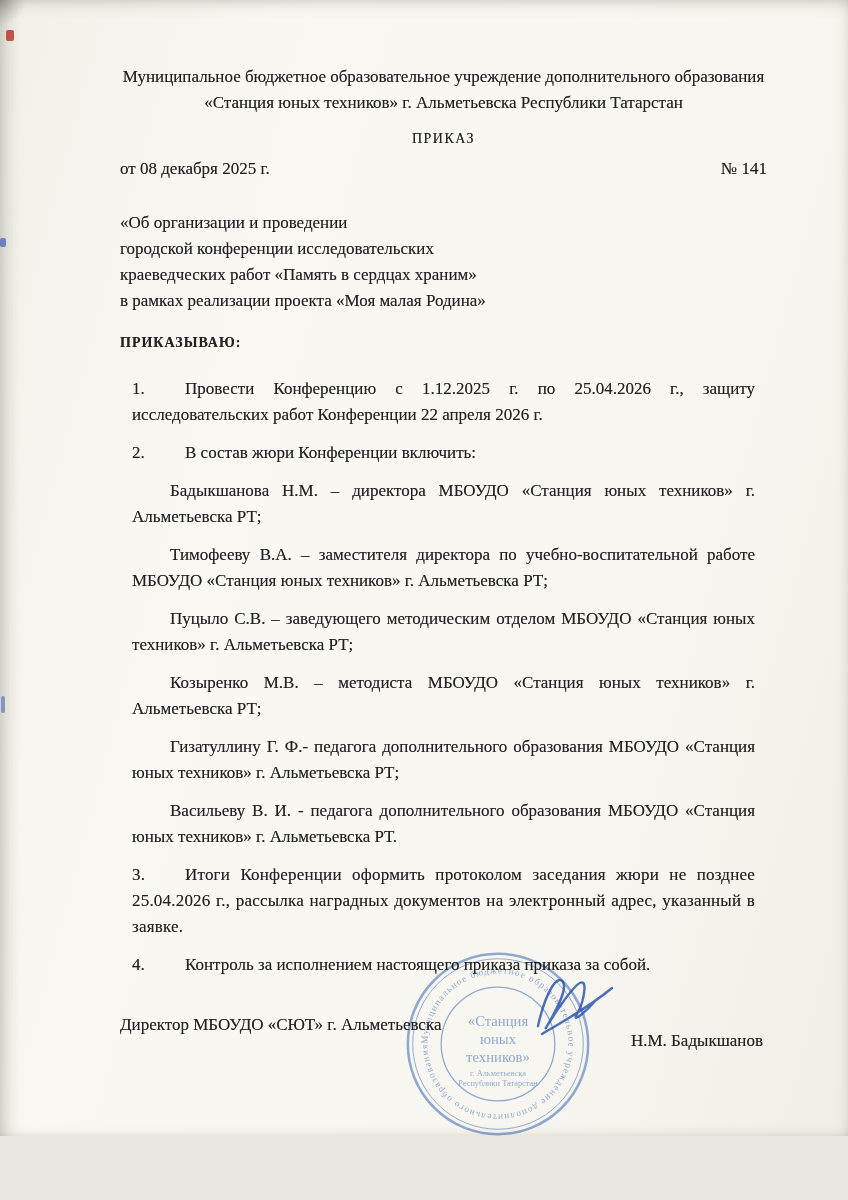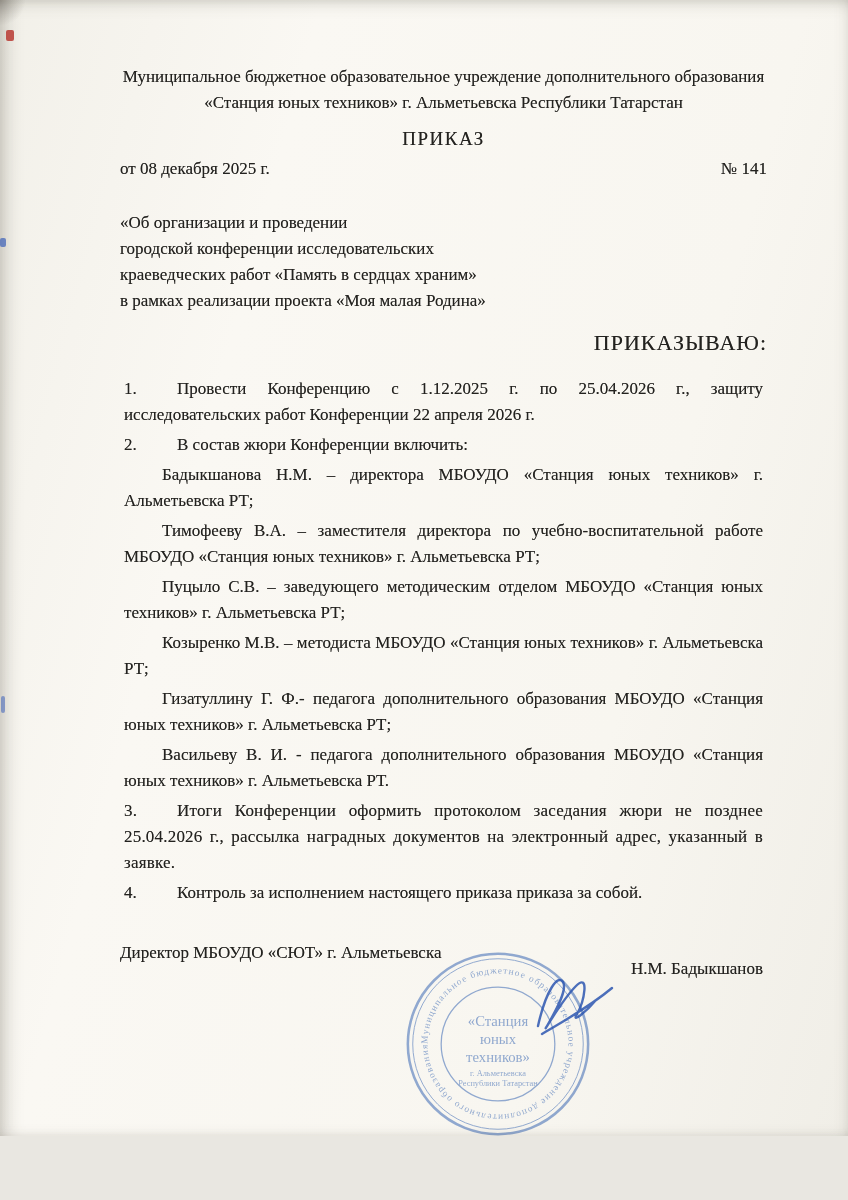--- a/index.html
+++ b/index.html
@@ -17,27 +17,27 @@
                inset 0 14px 18px -14px rgba(90,85,72,.30),
                inset 0 -10px 16px -14px rgba(90,85,72,.22);
     color:#23221f;
   }
   .content{
     position:absolute;left:120px;right:81px;top:64px;
     font-size:17px;line-height:26px;
     text-shadow:0 0 .5px rgba(20,20,20,.45);
   }
   .org{ text-align:center;margin:0 auto 10px auto;max-width:648px;}
-  .doc-title{ text-align:center;letter-spacing:1.5px;margin:0 0 4px 0;font-size:19px;}
+  .doc-title{ text-align:center;letter-spacing:1.5px;margin:0 0 4px 0;font-size:14px;}
   .dateline{ display:flex;justify-content:space-between;margin:0 0 28px 0;}
   .subject p{margin:0;}
   .subject{margin:10px 0 16px 0;}
-  .para{ text-align:justify;margin:4px;}
+  .para{ text-align:justify;margin:12px;}
   .intro{ text-indent:48px;margin:0 0 18px 0;}
-  .resolve{ text-align:right;letter-spacing:1px;margin:12px 0 20px 0;font-size:22px;}
+  .resolve{ text-align:left;letter-spacing:1px;margin:12px 0 20px 0;font-size:14px;font-weight:bold;}
   .numpara .n{display:inline-block;width:53px;}
   .jury{ text-indent:38px;}
   .item3-gap{letter-spacing:.2px;}
   .sig-row{ display:flex;justify-content:space-between;margin-top:34px;}
   .sig-name{ padding-right:4px;margin-top:16px;}
   
   .stamp{
     position:absolute;left:400px;top:946px;width:196px;height:196px;
     color:#4c78c4;opacity:.60;filter:blur(.45px);
     mix-blend-mode:multiply;pointer-events:none;

